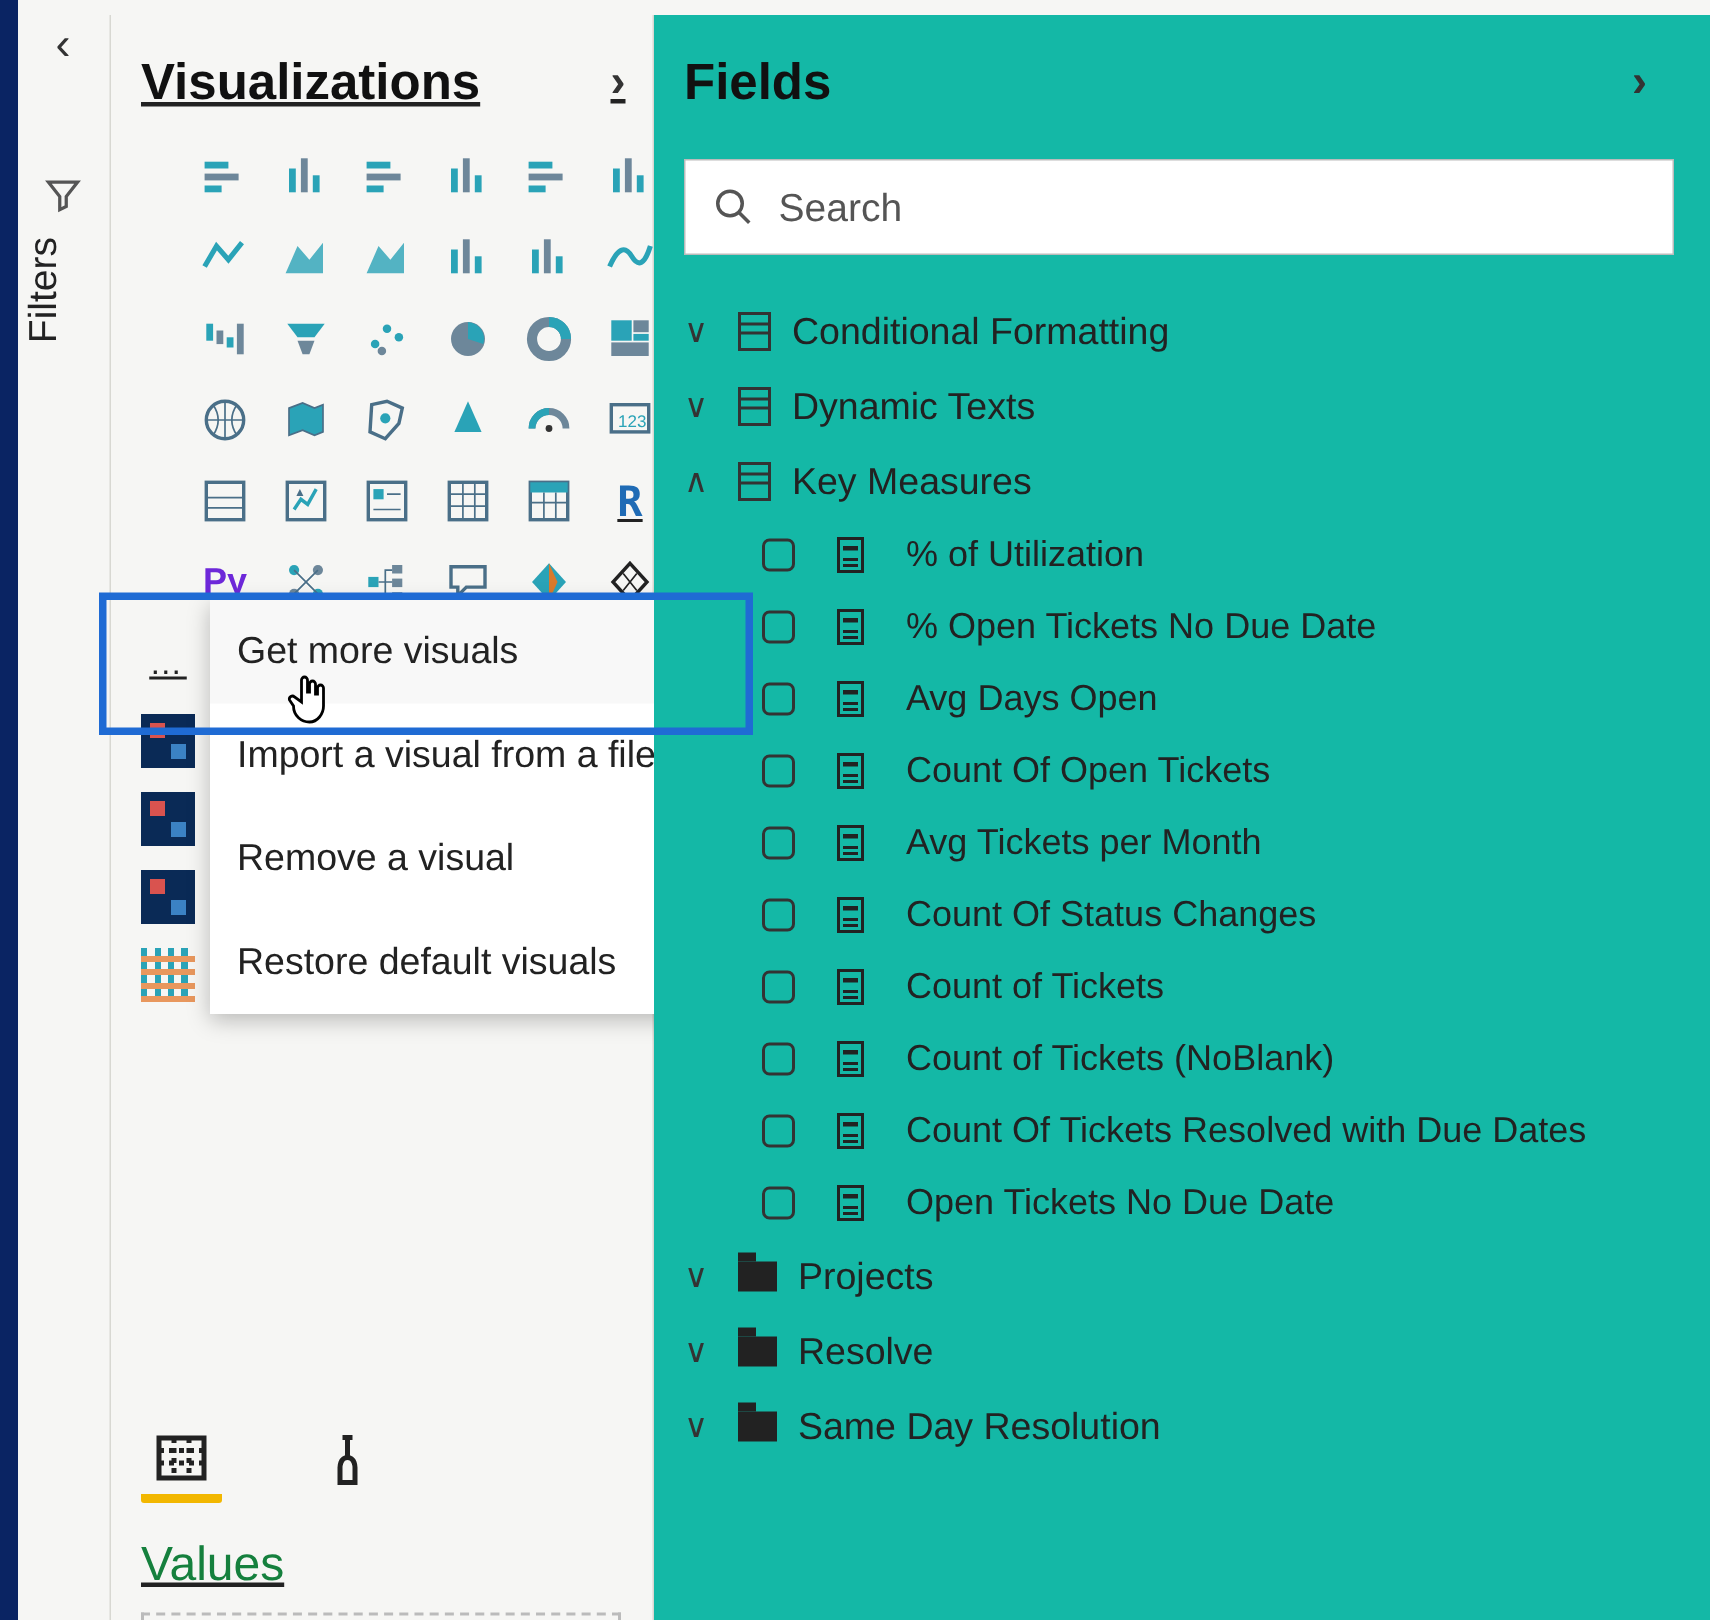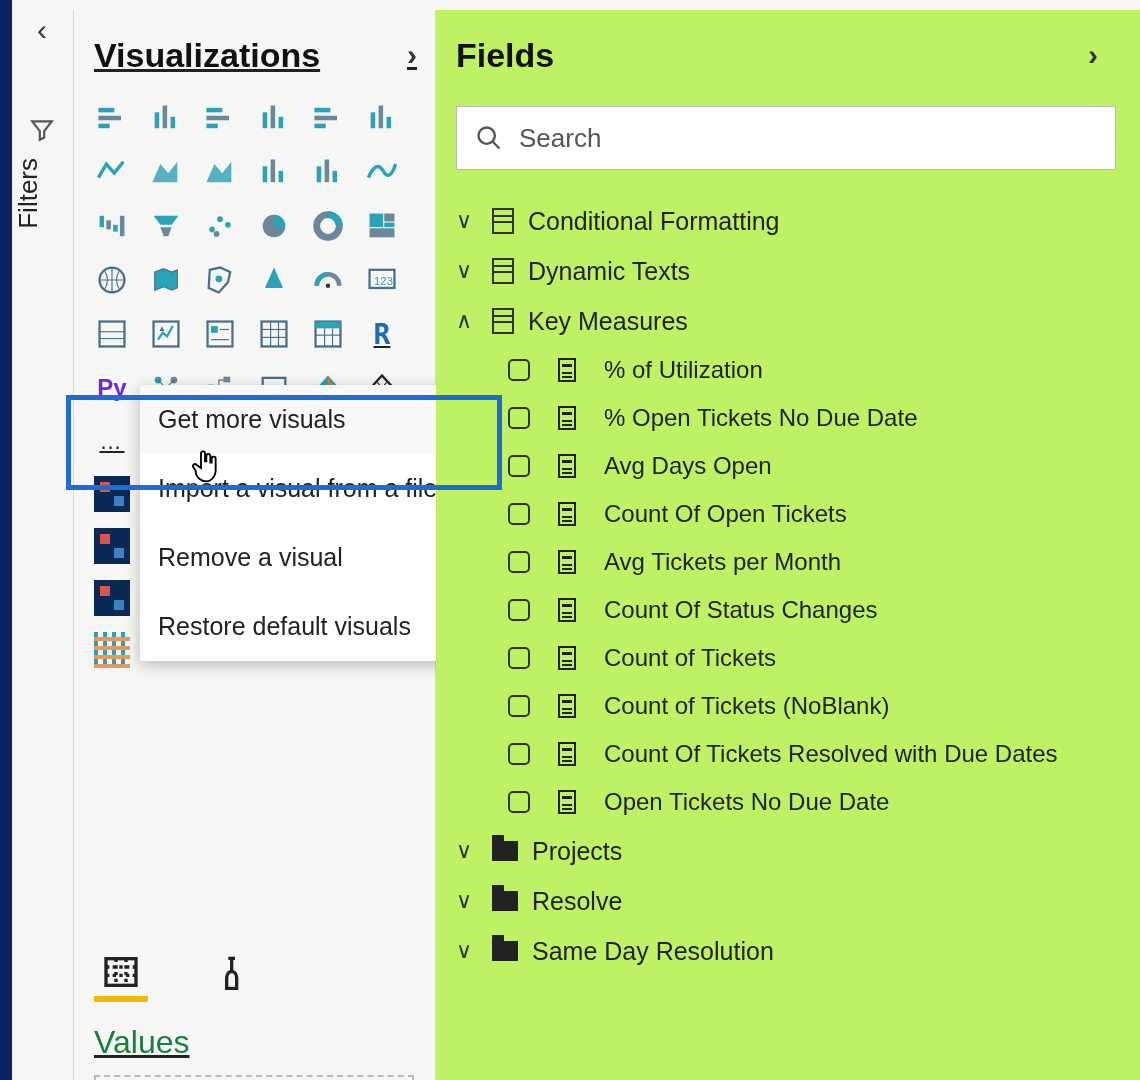--- a/index.html
+++ b/index.html
@@ -71,20 +71,21 @@
     color:#111;
     padding-right:18px;
   }
   .chev { font-size:30px; color:#333; cursor:pointer; }
 
   .vis-grid {
     display:flex;
     flex-wrap:wrap;
     gap:18px 18px;
     width:330px;
+    margin-left:38px;
   }
   .vis-tile {
     width:36px; height:36px;
     display:flex; align-items:center; justify-content:center;
     position:relative;
     cursor:pointer;
   }
   .vis-tile svg { width:34px; height:34px; }
   .R-txt { color:#1f6bb5; font-weight:700; font-size:28px; font-family:Consolas, monospace;}
   .Py-txt { color:#6d28d9; font-weight:700; font-size:24px; }
@@ -104,21 +105,21 @@
   .ellipsis-btn {
     width:36px; height:36px;
     display:flex; align-items:center; justify-content:center;
     font-size:22px; letter-spacing:3px;
     cursor:pointer;
   }
 
   .context-menu {
     position:absolute;
     left:140px;
-    top:385px;
+    top:400px;
     width:360px;
     background:#fff;
     box-shadow:0 4px 14px rgba(0,0,0,0.25);
     font-size:25px;
     color:#222;
   }
   .context-item {
     padding:20px 18px;
     cursor:pointer;
   }
@@ -165,21 +166,21 @@
     color:#444;
   }
 
   
   .fields-pane {
     position:absolute;
     left:436px;
     top:10px;
     right:0; bottom:0;
     padding:0 24px 0 20px;
-    background:#bef264;
+    background:#14b8a6;
   }
   .search-box {
     margin-top:6px;
     width:660px;
     height:64px;
     background:#fff;
     border:1px solid #bbb;
     display:flex;
     align-items:center;
     padding:0 18px;

